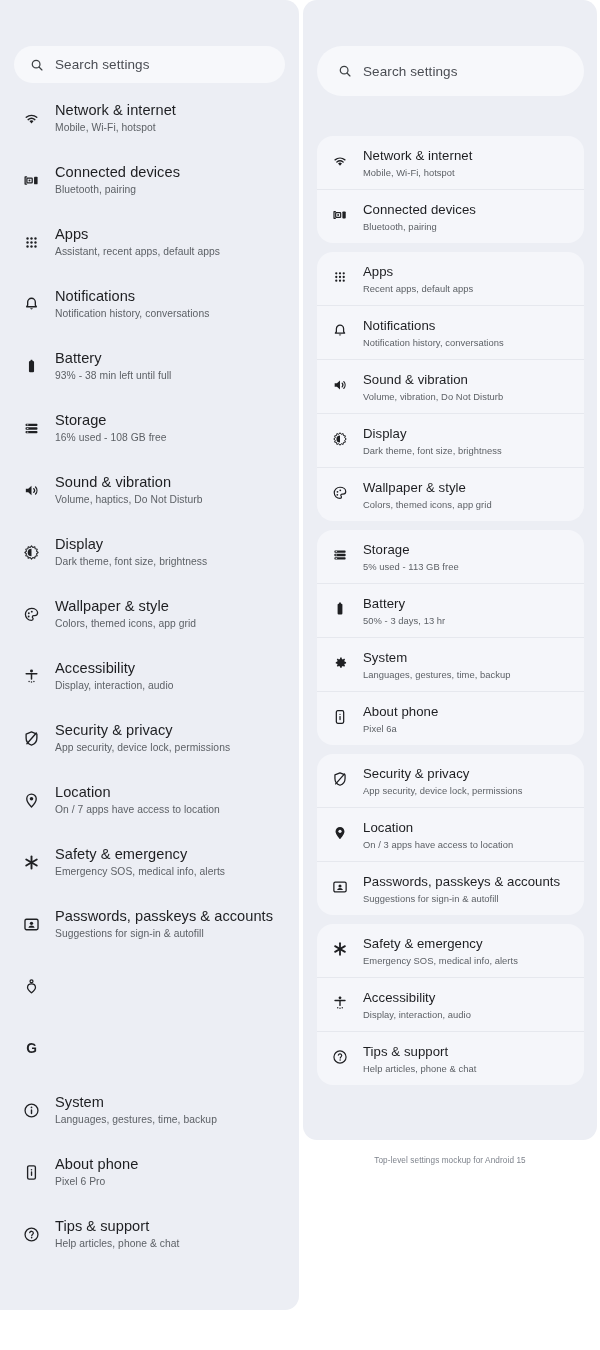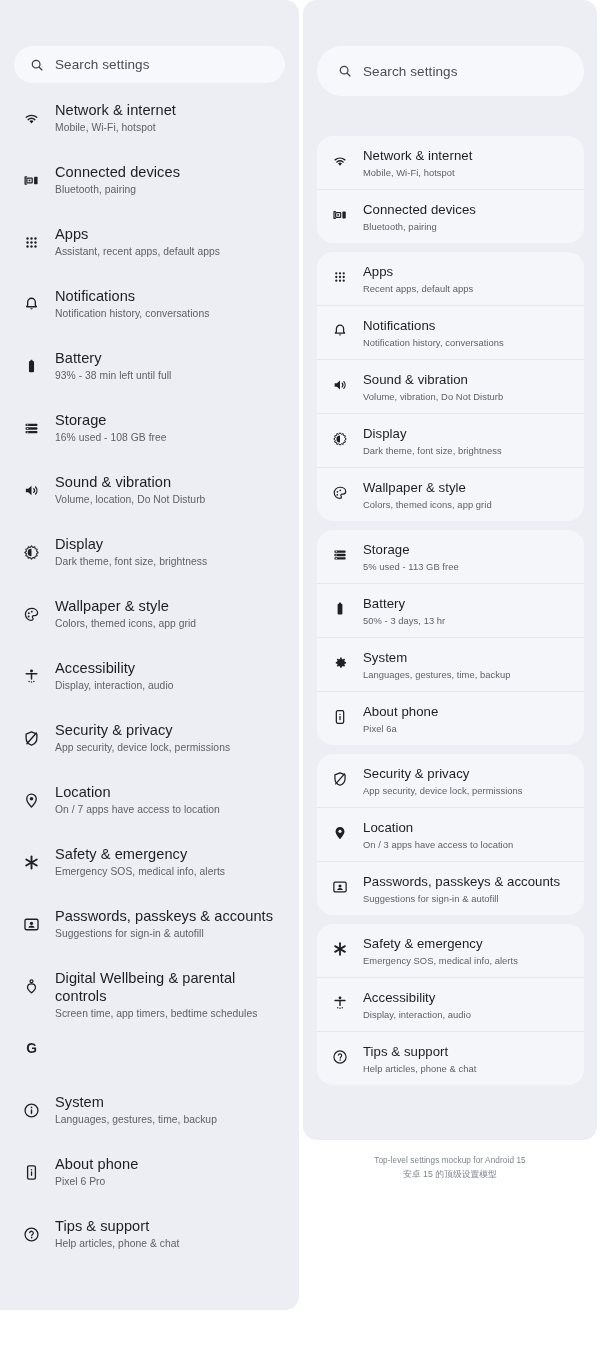--- a/index.html
+++ b/index.html
@@ -315,21 +315,21 @@
           <div class="lrow">
             <span class="licon">
               <svg width="17" height="17" viewBox="0 0 24 24">
                 <path d="M4 9.4h3.4L12 5.4v13.2l-4.6-4H4z" fill="#1f2023"></path>
         <path d="M15.2 9.3a4 4 0 010 5.4" fill="none" stroke="#1f2023" stroke-width="1.8" stroke-linecap="round"></path>
         <path d="M17.7 7a7.4 7.4 0 010 10" fill="none" stroke="#1f2023" stroke-width="1.8" stroke-linecap="round"></path>
               </svg>
             </span>
      <span class="ltext">
        <span class="ltitle" style="display:block">Sound &amp; vibration</span>
-       <span class="lsub" style="display:block">Volume, location, Do Not Disturb</span>
+       <span class="lsub" style="display:block">Volume, haptics, Do Not Disturb</span>
      </span>
           </div>
           <div class="lrow">
             <span class="licon">
               <svg width="17" height="17" viewBox="0 0 24 24">
                 <polygon points="21.4,12 19.050879357537593,13.890793559712495 20.14063879557372,16.7 17.16084386279061,17.16291493479183 16.700000000000003,20.14063879557372 13.887964422745767,19.051637422503106 12,21.4 10.109206440287505,19.050879357537593 7.300000000000002,20.14063879557372 6.837085065208174,17.16084386279061 3.8593612044262766,16.7 4.948362577496895,13.887964422745766 2.5999999999999996,12.000000000000002 4.949120642462406,10.109206440287505 3.8593612044262766,7.299999999999999 6.839156137209391,6.837085065208172 7.299999999999995,3.8593612044262784 10.112035577254227,4.948362577496896 11.999999999999998,2.5999999999999996 13.890793559712497,4.949120642462407 16.700000000000003,3.8593612044262766 17.162914934791825,6.839156137209389 20.14063879557372,7.299999999999995 19.051637422503106,10.112035577254227 " fill="none" stroke="#1f2023" stroke-width="1.5" stroke-linejoin="round"></polygon>
         <path d="M12 6.6a5.4 5.4 0 000 10.8z" fill="#1f2023"></path>
               </svg>
             </span>
      <span class="ltext">
@@ -419,24 +419,20 @@
        <span class="lsub" style="display:block">Suggestions for sign-in &amp; autofill</span>
      </span>
           </div>
           <div class="lrow">
             <span class="licon">
               <svg width="17" height="17" viewBox="0 0 24 24">
                 <circle cx="12" cy="4.6" r="2.1" fill="none" stroke="#1f2023" stroke-width="1.8"></circle>
         <path d="M12 8.3c-3.4 0-5.6 2.2-5.6 5.1 0 3.1 3 5.4 5.6 7.6 2.6-2.2 5.6-4.5 5.6-7.6 0-2.9-2.2-5.1-5.6-5.1z" fill="none" stroke="#1f2023" stroke-width="1.8" stroke-linejoin="round"></path>
               </svg>
             </span>
-     <span class="ltext">
-       <span class="ltitle" style="display:block">Digital Wellbeing &amp; parental controls</span>
-       <span class="lsub" style="display:block">Screen time, app timers, bedtime schedules</span>
-     </span>
           </div>
           <div class="lrow">
             <span class="licon">
               <svg width="17" height="17" viewBox="0 0 24 24">
                 <text x="12" y="18.2" font-family="Liberation Sans, sans-serif" font-size="19.5" font-weight="bold" fill="#1f2023" text-anchor="middle">G</text>
               </svg>
             </span>
           </div>
           <div class="lrow">
             <span class="licon">
@@ -738,17 +734,16 @@
          <span class="rtitle" style="display:block">Tips &amp; support</span>
          <span class="rsub" style="display:block">Help articles, phone &amp; chat</span>
        </span>
             </div>
           </div>
         </div>
     </div>
 
     <div class="caption caption-right">
       <div class="cap-en">Top-level settings mockup for Android 15</div>
-      <div class="cap-zh">安卓 15 的顶级设置模型</div>
     </div>
   </div>
 
 </div>
 
 </body></html>

